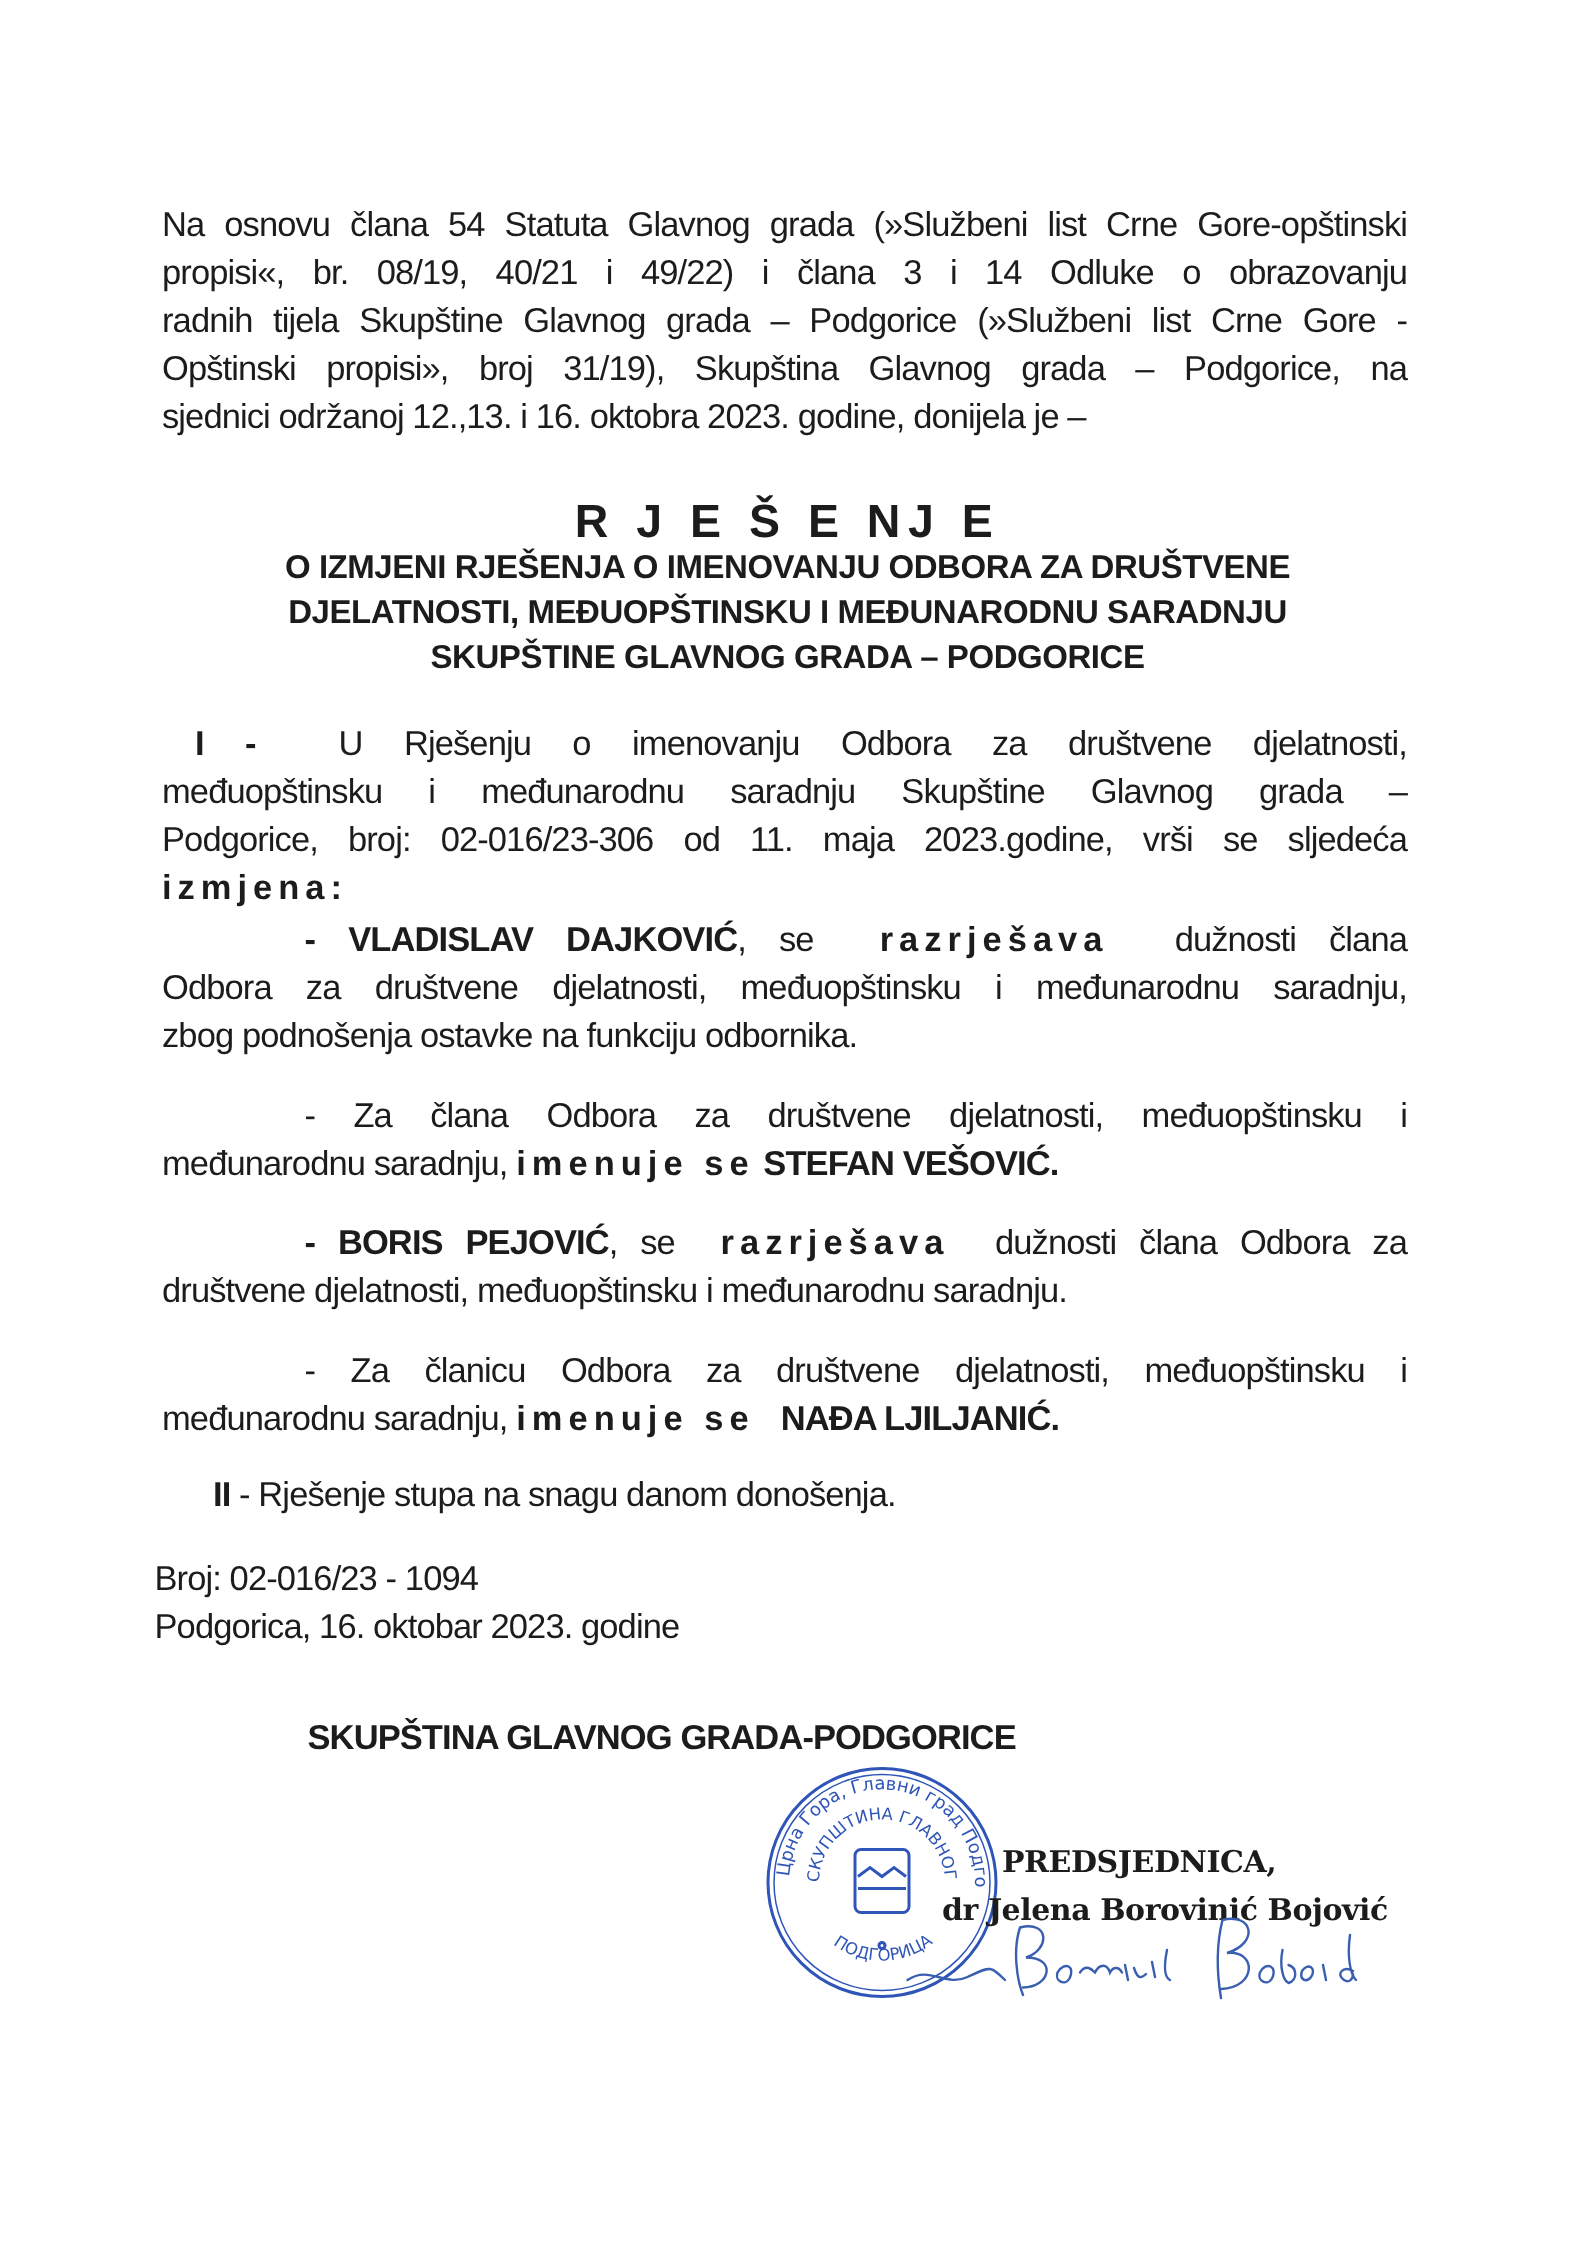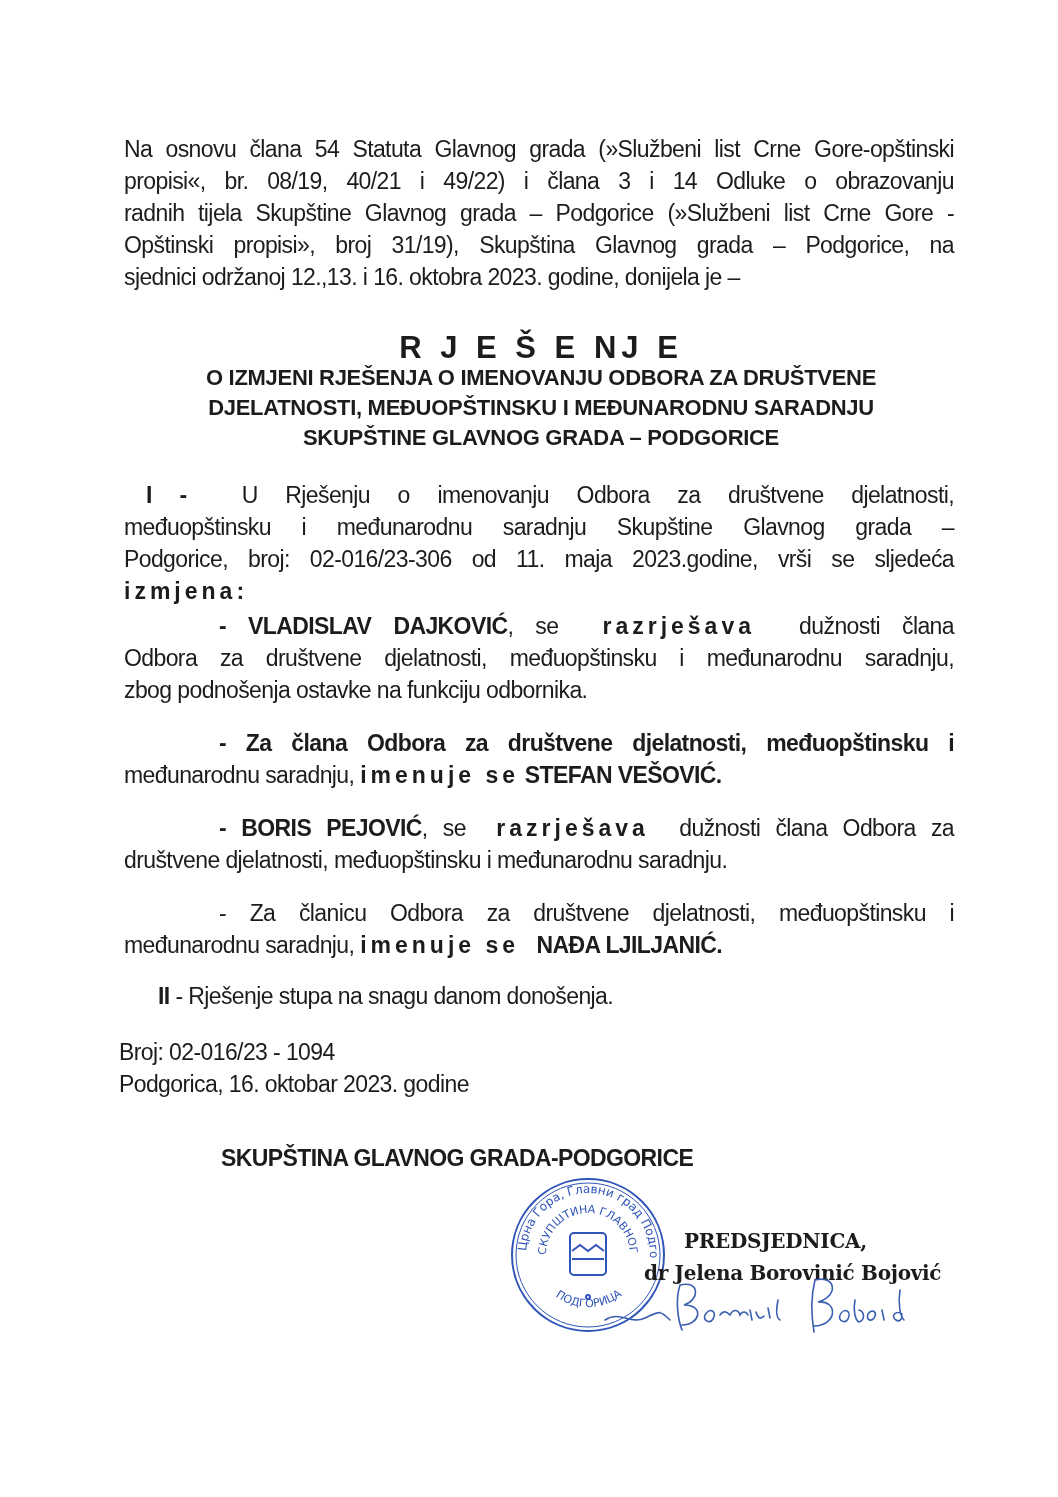--- a/index.html
+++ b/index.html
@@ -5,21 +5,20 @@
     html, body { margin: 0; padding: 0; background: #ffffff; }
     body {
       width: 1058px; height: 1497px; position: relative; overflow: hidden;
       font-family: "Liberation Sans", sans-serif; color: #1a1a1a;
     }
     .page { position: absolute; left: 0; top: 0; width: 1058px; height: 1497px; background: #fff; }
     .txt {
       font-family: "Liberation Sans", sans-serif;
       font-size: 23px; line-height: 32px; color: #1c1c1c;
       letter-spacing: -0.6px;
-      margin-left: 16px;
     }
     .para { position: absolute; text-align: justify; }
     .line { display: block; white-space: nowrap; }
     .just { display: block; text-align: justify; text-align-last: justify; }
     .b { font-weight: bold; }
     .sp { font-weight: bold; letter-spacing: 4px; }
     .center { position: absolute; left: 100px; width: 850px; text-align: center; }
     .title-main { font-weight: bold; letter-spacing: 5px; font-size: 31px; line-height: 30px; }
     .title-sub { font-weight: bold; font-size: 22px; line-height: 30px; letter-spacing: -0.3px; }
     .stamp { position: absolute; left: 508px; top: 1175px; width: 160px; height: 160px; }
@@ -52,21 +51,21 @@
     <span class="line"><span class="sp">izmjena</span><span class="b">:</span></span>
   </div>
 
   <div class="para txt" style="left:108px; top:610px; width:830px;">
     <span class="just" style="padding-left:95px;"><span class="b">-</span>&nbsp;<span class="b">VLADISLAV DAJKOVIĆ</span><span>, se</span>&nbsp; <span class="sp">razrješava</span>&nbsp; <span>dužnosti člana</span></span>
     <span class="just">Odbora za društvene djelatnosti, međuopštinsku i međunarodnu saradnju,</span>
     <span class="line">zbog podnošenja ostavke na funkciju odbornika.</span>
   </div>
 
   <div class="para txt" style="left:108px; top:727px; width:830px;">
-    <span class="just" style="padding-left:95px;font-weight:bold;">- Za člana Odbora za društvene djelatnosti, međuopštinsku i</span>
+    <span class="just" style="padding-left:95px;">- Za člana Odbora za društvene djelatnosti, međuopštinsku i</span>
     <span class="line"><span>međunarodnu saradnju,</span>&nbsp;<span class="sp">imenuje se</span>&nbsp;<span class="b">STEFAN VEŠOVIĆ.</span></span>
   </div>
 
   <div class="para txt" style="left:108px; top:812px; width:830px;">
     <span class="just" style="padding-left:95px;"><span class="b">-</span>&nbsp;<span class="b">BORIS PEJOVIĆ</span><span>, se</span>&nbsp; <span class="sp">razrješava</span>&nbsp; <span>dužnosti člana Odbora za</span></span>
     <span class="line">društvene djelatnosti, međuopštinsku i međunarodnu saradnju.</span>
   </div>
 
   <div class="para txt" style="left:108px; top:897px; width:830px;">
     <span class="just" style="padding-left:95px;">- Za članicu Odbora za društvene djelatnosti, međuopštinsku i</span>

